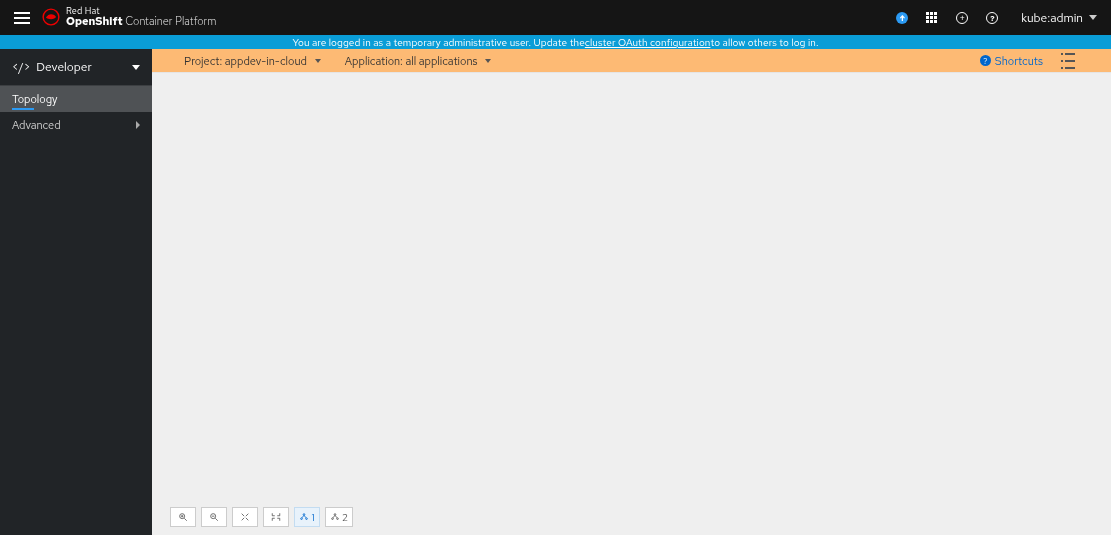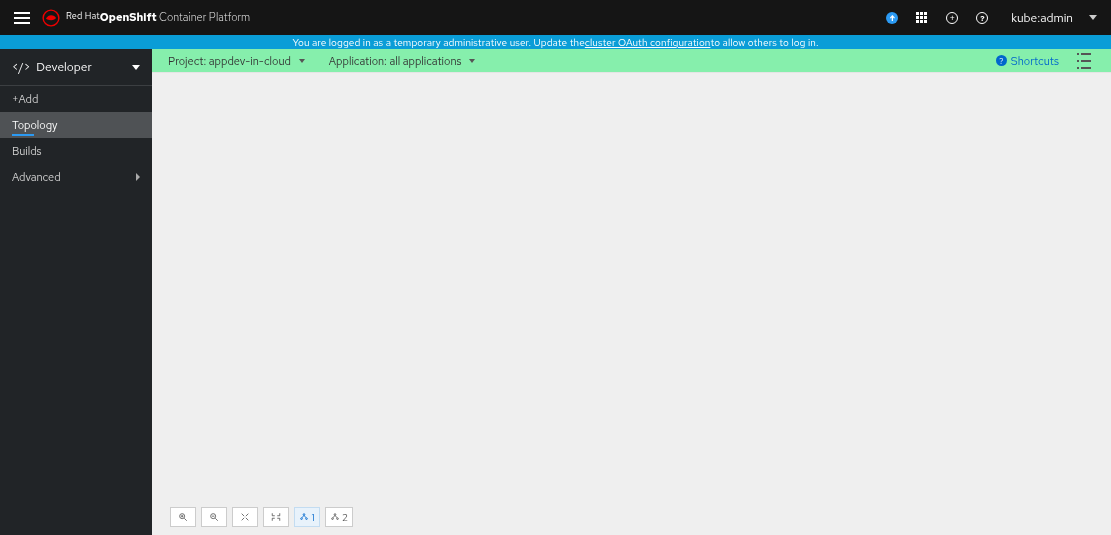--- a/index.html
+++ b/index.html
@@ -23,34 +23,34 @@
   }
   .hamburger span { display: block; width: 16px; height: 2px; background: #fff; }
   .brand {
     display: flex; align-items: center; margin-left: 6px;
     font-size: 12px; line-height: 1;
   }
   .brand-logo {
     width: 18px; height: 18px; margin-right: 6px;
     display: inline-block;
   }
-  .brand-text { display: flex; flex-direction: row; line-height: 1.05; }
+  .brand-text { display: flex; flex-direction: column; line-height: 1.05; }
   .brand-line1 { font-size: 9px; letter-spacing: .2px; }
   .brand-line2 { font-size: 11px; }
   .brand-line2 .bold { font-weight: 700; }
   .brand-line2 .light { font-weight: 300; opacity: .9; }
   .topbar .spacer { flex: 1; }
   .topbar .icon-btn {
     width: 26px; height: 26px;
     display: flex; align-items: center; justify-content: center;
     color: #fff; cursor: pointer; font-size: 13px;
     margin: 0 2px;
   }
   .user-menu {
-    display: flex; align-items: center; gap: 16px;
+    display: flex; align-items: center; gap: 6px;
     margin-left: 14px; margin-right: 6px;
     font-size: 12px; cursor: pointer;
   }
   .caret-down {
     width: 0; height: 0; border-left: 4px solid transparent; border-right: 4px solid transparent; border-top: 5px solid #ccc;
   }
   .caret-down.small { border-left-width:3px; border-right-width:3px; border-top-width:4px; border-top-color:#555; }
 
   
   .banner {
@@ -117,24 +117,24 @@
 
   
   .content {
     flex: 1;
     display: flex; flex-direction: column;
     background: #efefef;
     position: relative;
   }
   .toolbar {
     height: 24px;
-    background: #86efac;
+    background: #fdba74;
     border-bottom: 1px solid #e5e5e5;
     display: flex; align-items: center;
-    padding: 0 16px;
+    padding: 0 32px;
     font-size: 11px;
     color: #333;
   }
   .toolbar .dropdown {
     display: flex; align-items: center; gap: 8px;
     margin-right: 24px;
     cursor: pointer;
   }
   .toolbar .spacer { flex:1; }
   .shortcuts {
@@ -258,28 +258,22 @@
 <div class="main">
 
   <div class="sidebar">
     <div class="perspective">
       <span class="code-icon">&lt;/&gt;</span>
       <span>Developer</span>
       <span class="spacer"></span>
       <span class="caret-down" style="border-top-color:#fff"></span>
     </div>
 
-    <div class="nav-item">
-      <span>+Add</span>
-    </div>
     <div class="nav-item active">
       <span>Topology</span>
-    </div>
-    <div class="nav-item">
-      <span>Builds</span>
     </div>
     <div class="nav-item">
       <span>Advanced</span>
       <span class="spacer"></span>
       <span class="chev-right"></span>
     </div>
   </div>
 
   <div class="content">
     <div class="toolbar">

